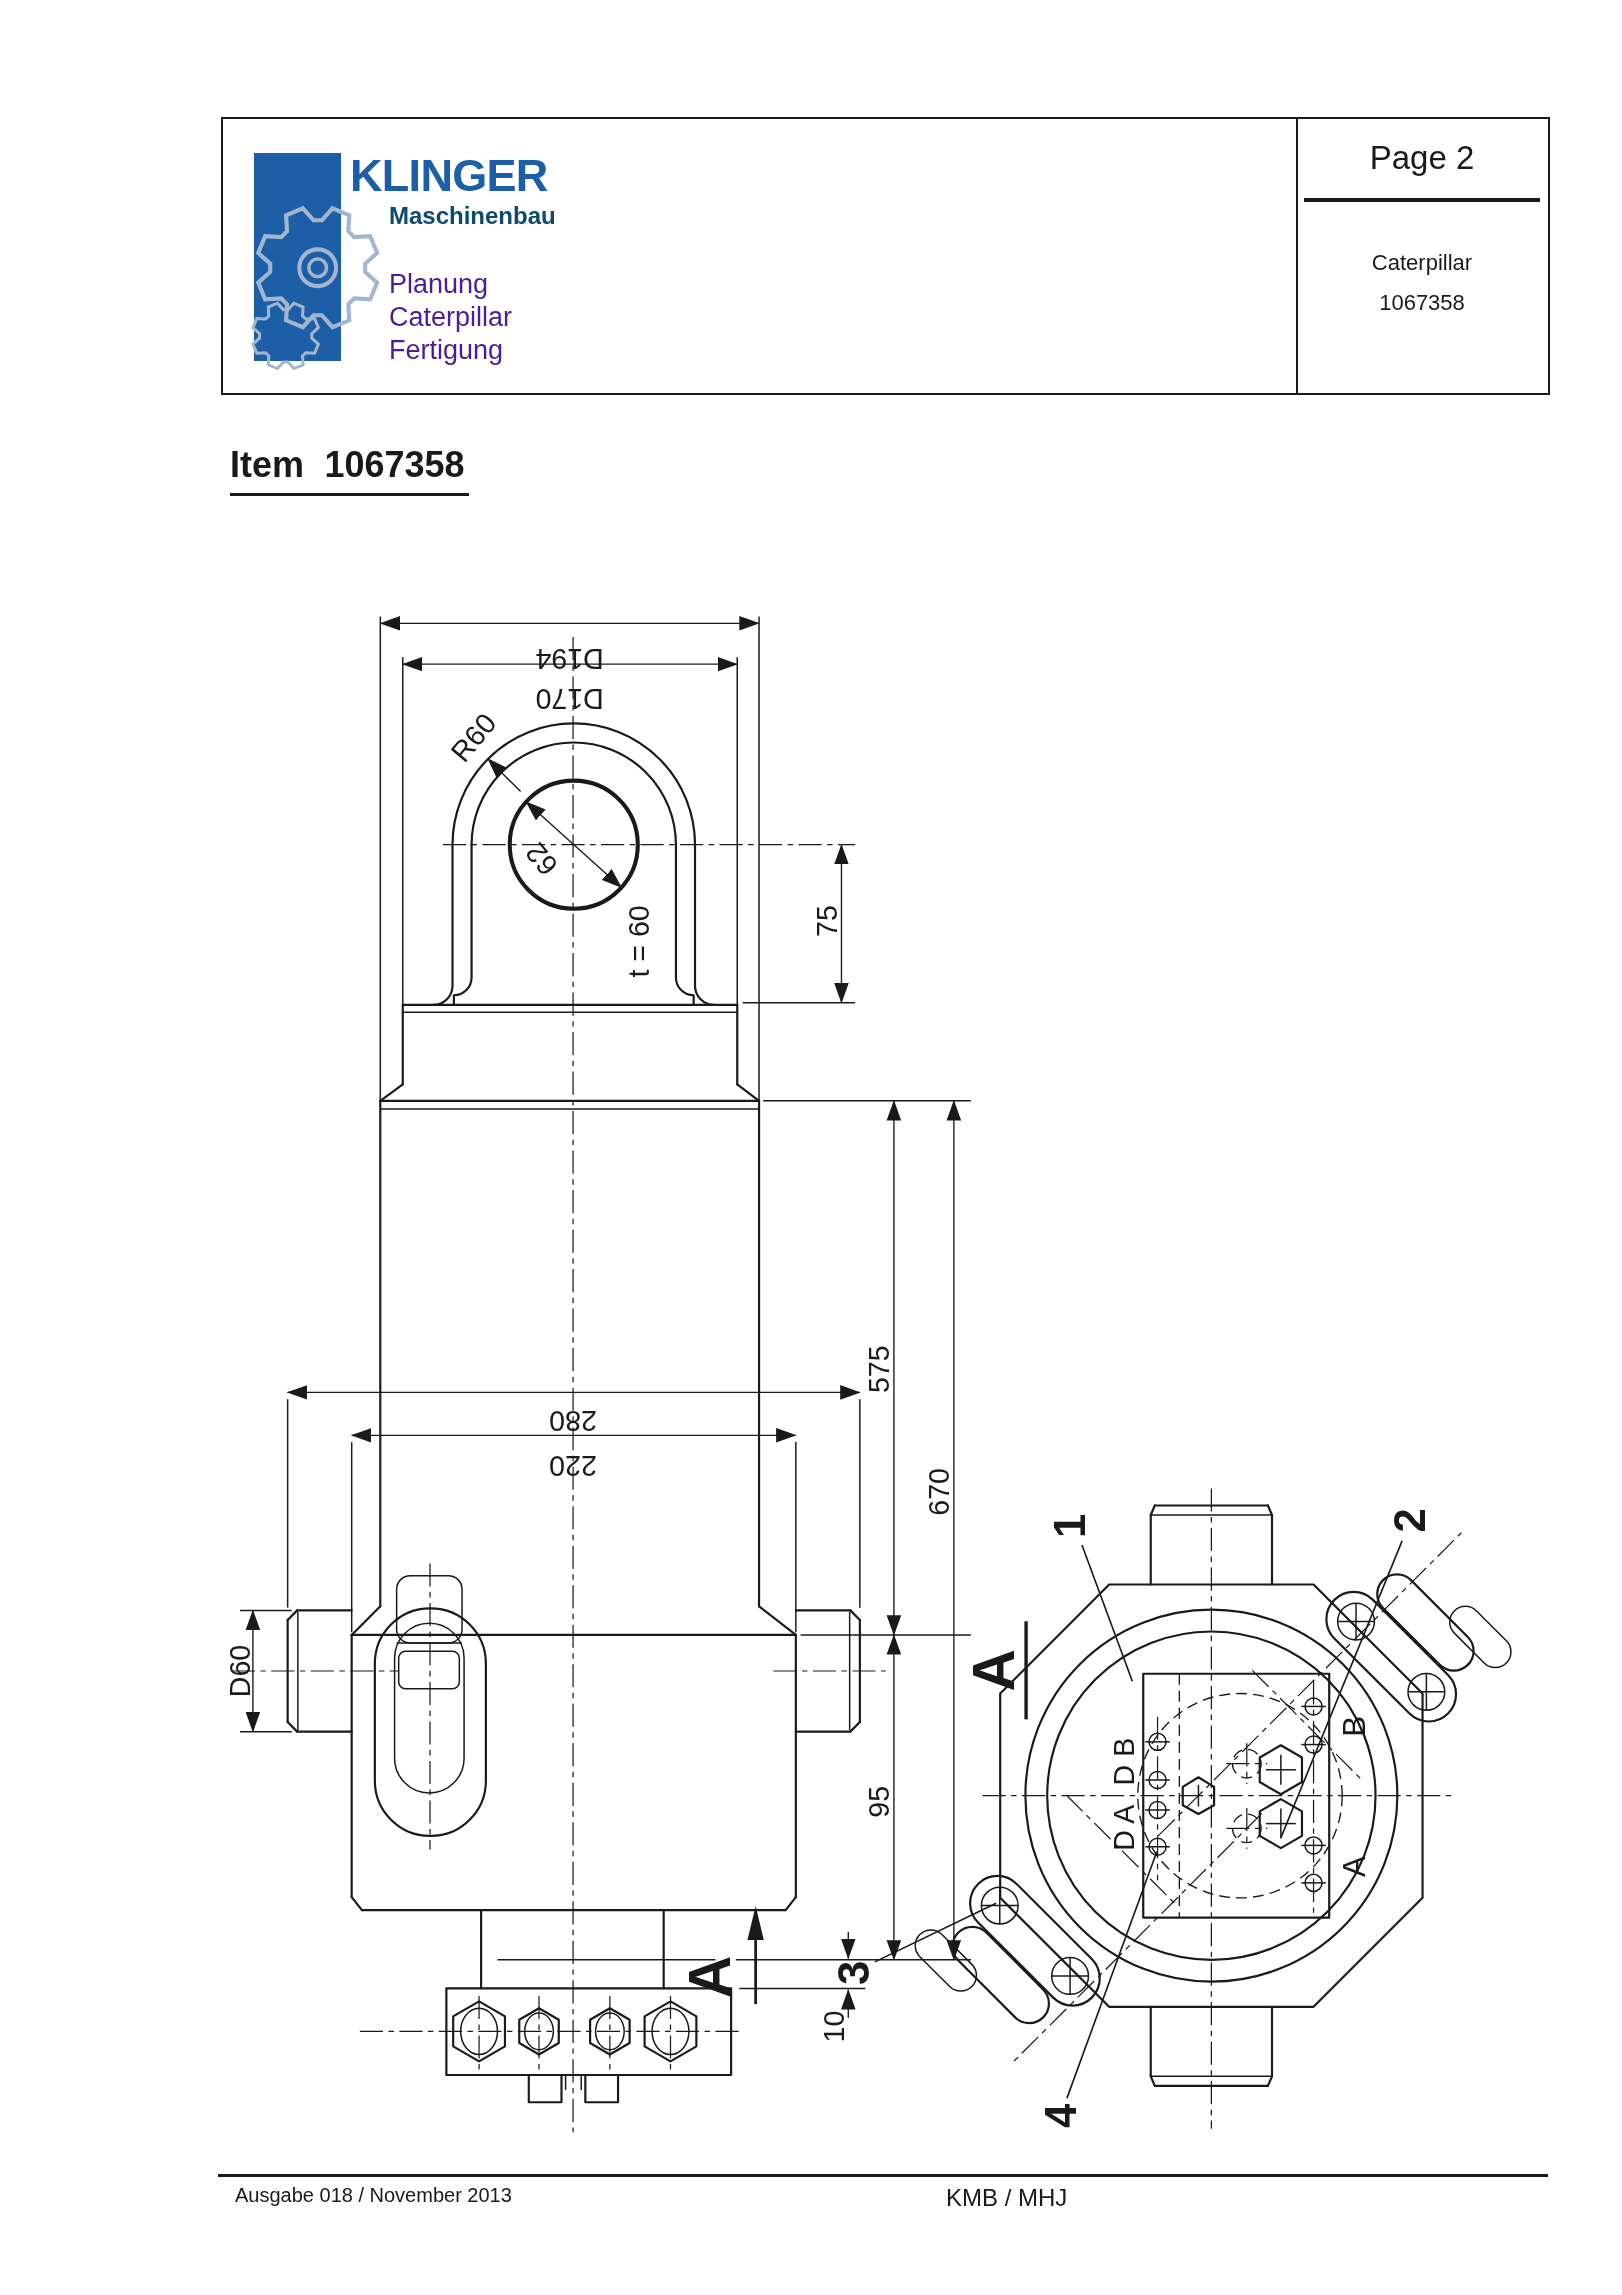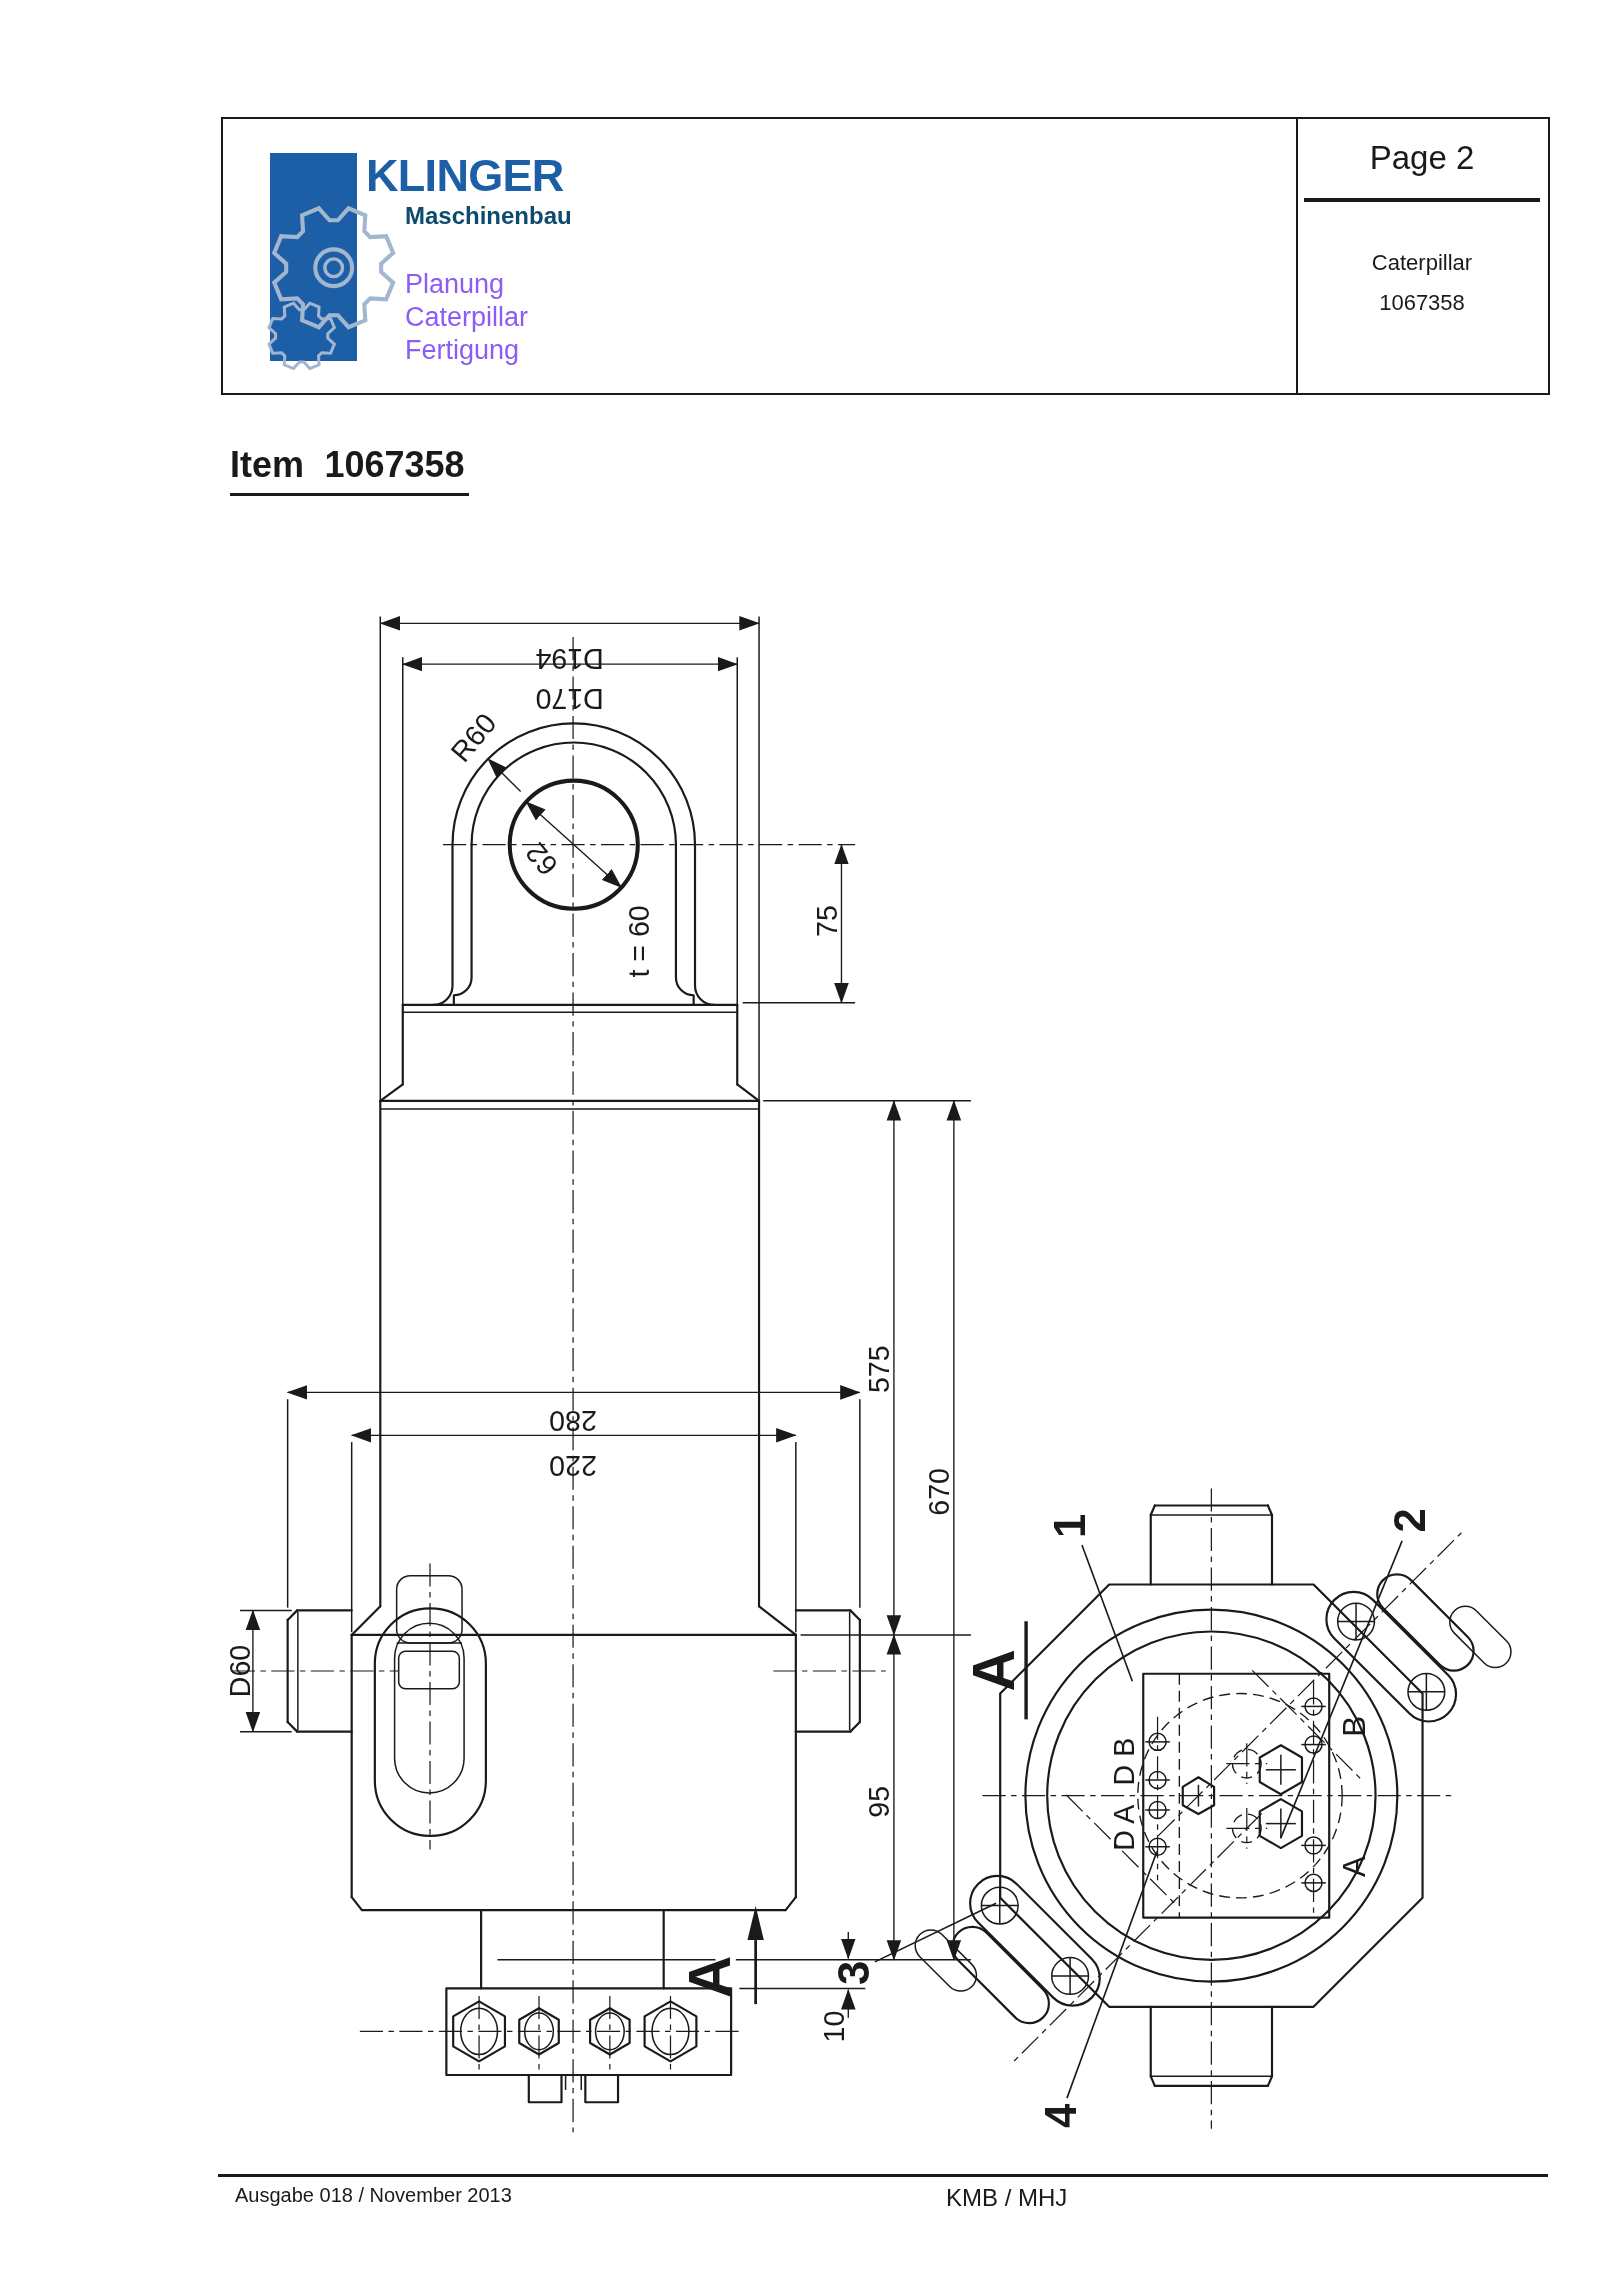--- a/index.html
+++ b/index.html
@@ -1,21 +1,21 @@
 <!DOCTYPE html>
 <html style="font-size:11px"><head>
 <meta charset="utf-8">
 <style>
   html,body{margin:0;padding:0;background:#e8e8e8;}
   .page{position:relative;width:1623px;height:2295px;background:#ffffff;overflow:hidden;
         font-family:"Liberation Sans",sans-serif;color:#1a1a1a;}
   
   .hbox{position:absolute;left:221px;top:117px;width:1329px;height:278px;border:2.7px solid #1a1a1a;box-sizing:border-box;}
   .hcell{position:absolute;top:0;height:100%;box-sizing:border-box;}
-  .cell-logo{left:16px;width:348px;}
+  .cell-logo{left:0;width:348px;}
   .cell-title{left:376px;width:697px;border-left:2.7px solid #1a1a1a;}
   .cell-page{left:1073px;width:250px;border-left:2.7px solid #1a1a1a;}
   .logo-blue{position:absolute;left:31px;top:34px;width:87px;height:208px;}
   .logo-brand{position:absolute;left:127px;top:31px;font-size:45px;font-weight:700;letter-spacing:-0.7px;}
   .logo-sub{position:absolute;left:166px;top:83px;font-size:24px;font-weight:700;}
   .logo-serv{position:absolute;left:166px;top:149px;font-size:27px;line-height:33px;}
   .title-wrap{position:absolute;left:0;top:59px;width:100%;text-align:center;font-size:33px;line-height:46px;}
   .page-label{position:absolute;left:0;top:20.4px;width:100%;text-align:center;font-size:33px;}
   .page-rule{position:absolute;left:5.5px;top:79px;width:236px;height:4.1px;background:#1a1a1a;}
   .customer{position:absolute;left:0;top:124px;width:100%;text-align:center;font-size:22px;line-height:40px;}
@@ -58,21 +58,21 @@
           <path class="gear" stroke-width="6" d="M69.7,6.1 L87.3,21.8 L77.1,46.4 L53.6,45 L45,53.6 L46.4,77.1 L21.8,87.3 L6.1,69.7 L-6.1,69.7 L-21.8,87.3 L-46.4,77.1 L-45,53.6 L-53.6,45 L-77.1,46.4 L-87.3,21.8 L-69.7,6.1 L-69.7,-6.1 L-87.3,-21.8 L-77.1,-46.4 L-53.6,-45 L-45,-53.6 L-46.4,-77.1 L-21.8,-87.3 L-6.1,-69.7 L6.1,-69.7 L21.8,-87.3 L46.4,-77.1 L45,-53.6 L53.6,-45 L77.1,-46.4 L87.3,-21.8 L69.7,-6.1 Z"></path>
           <circle class="gear" stroke-width="6" r="27"></circle>
           <circle class="gear" stroke-width="5" r="13"></circle>
         </g>
         <g transform="translate(92,318) scale(0.55)">
           <path class="gear" stroke-width="8" d="M69.7,6.1 L87.3,21.8 L77.1,46.4 L53.6,45 L45,53.6 L46.4,77.1 L21.8,87.3 L6.1,69.7 L-6.1,69.7 L-21.8,87.3 L-46.4,77.1 L-45,53.6 L-53.6,45 L-77.1,46.4 L-87.3,21.8 L-69.7,6.1 L-69.7,-6.1 L-87.3,-21.8 L-77.1,-46.4 L-53.6,-45 L-45,-53.6 L-46.4,-77.1 L-21.8,-87.3 L-6.1,-69.7 L6.1,-69.7 L21.8,-87.3 L46.4,-77.1 L45,-53.6 L53.6,-45 L77.1,-46.4 L87.3,-21.8 L69.7,-6.1 Z"></path>
         </g>
       </svg>
       <div class="logo-brand" style="color:#1d5fa7;">KLINGER</div>
       <div class="logo-sub" style="color:#0c4a6e;">Maschinenbau</div>
-      <div class="logo-serv" style="color:#8b5cf6;">
+      <div class="logo-serv" style="color:#4c1d95;">
         <div>Planung</div>
         <div>Caterpillar</div>
         <div>Fertigung</div>
       </div>
     </div>
 
 
     <div class="hcell cell-page">
       <div class="page-label">Page 2</div>
       <div class="page-rule"></div>

